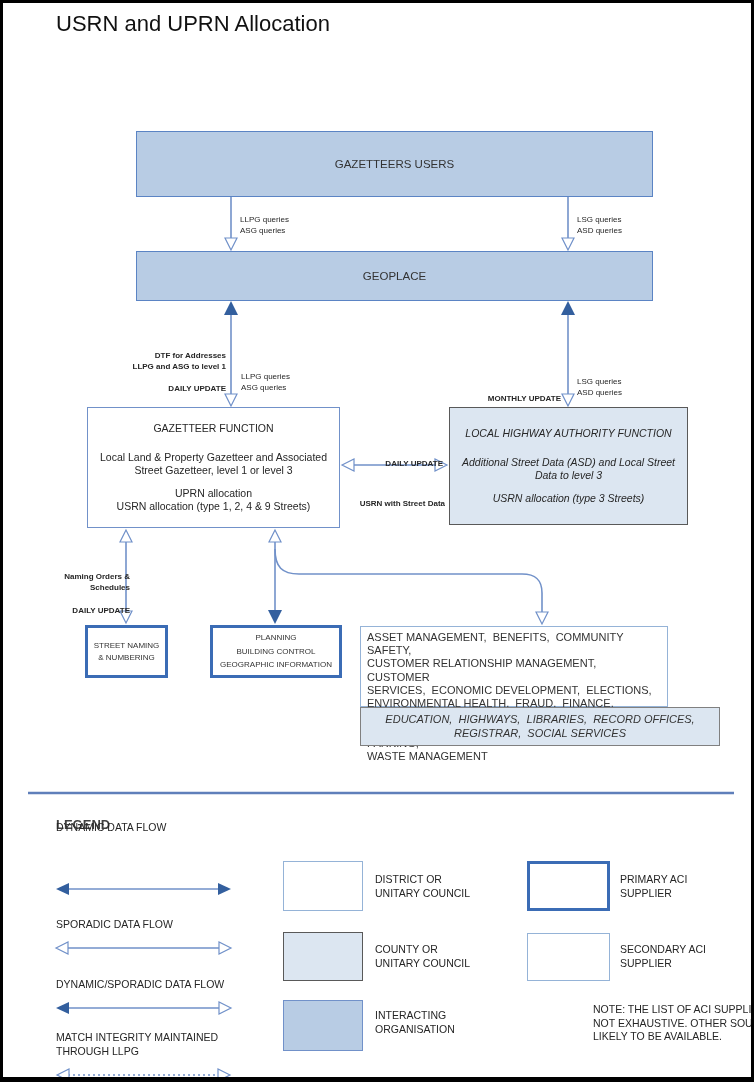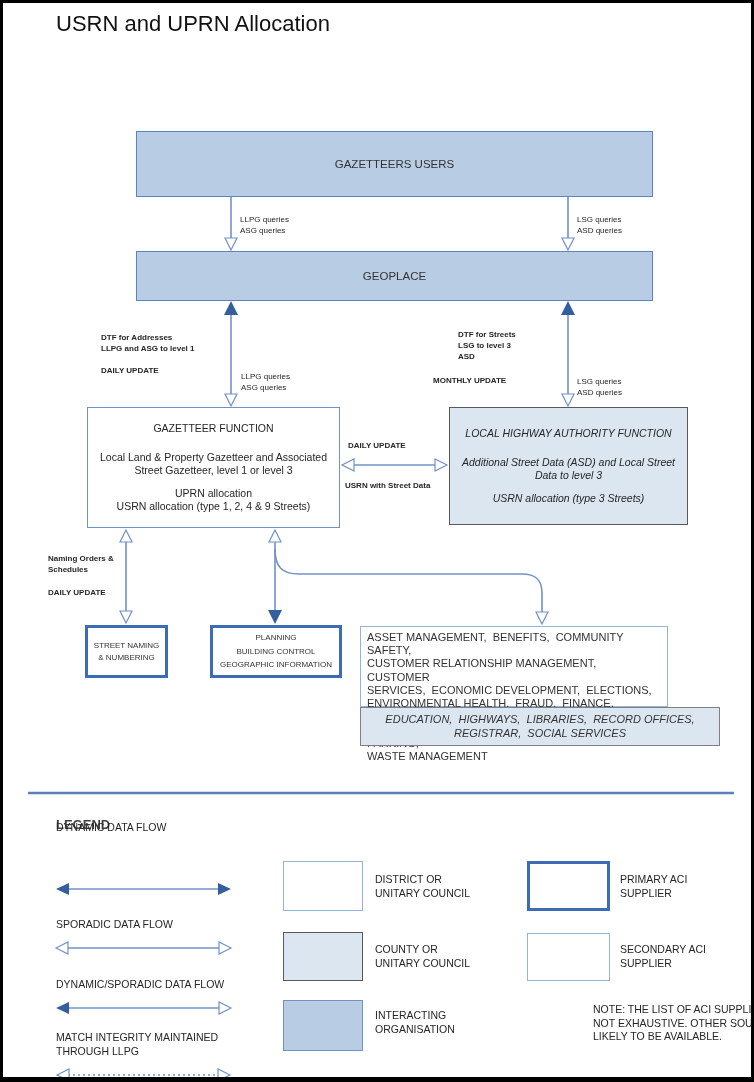--- a/index.html
+++ b/index.html
@@ -21,21 +21,21 @@
   .white-blue{background:#fff;border:1px solid #7191c9;}
   .county{background:#dce6f1;border:1.5px solid #595959;font-style:italic;}
   .thick{background:#fff;border:3px solid #3b6cb5;}
   .fnbox{flex-direction:column;font-size:10.5px;line-height:1.25;padding:6px;}
   .fnbox .fn-title{margin-bottom:16px;}
   .fnbox .fn-para{margin-bottom:10px;}
   .fnbox .fn-para:last-child{margin-bottom:0;}
   .smallbox{font-size:8px;line-height:1.7;color:#333;}
   .lbl{position:absolute;font-size:8px;line-height:1.35;color:#262626;}
   .lbl.b{font-weight:bold;}
-  .lbl.c{text-align:left;}
+  .lbl.c{text-align:right;margin-top:18px;}
   .pre{white-space:pre-line;}
   .services{align-items:flex-start;justify-content:flex-start;text-align:left;
     font-size:11px;line-height:1.2;padding:4px 6px;white-space:pre-wrap;color:#333;}
   .services2{font-size:11px;line-height:1.25;white-space:pre-wrap;color:#333;text-align:center;}
   .leg-head{position:absolute;font-size:13px;font-weight:bold;color:#404040;}
   .leg-lbl{position:absolute;font-size:10.5px;color:#262626;line-height:1.3;}
   .note{position:absolute;font-size:10.5px;color:#262626;line-height:1.3;}
 </style>
 </head>
 <body>
@@ -166,23 +166,20 @@
 ASG queries</div>
   <div class="lbl pre" style="left:574px;top:212px;">LSG queries
 ASD queries</div>
 
   <div class="lbl b c pre" style="left:98px;top:330px;width:125px;">DTF for Addresses
 LLPG and ASG to level 1</div>
   <div class="lbl b c" style="left:98px;top:363px;width:125px;">DAILY UPDATE</div>
   <div class="lbl pre" style="left:238px;top:369px;">LLPG queries
 ASG queries</div>
 
-  <div class="lbl b c pre" style="left:455px;top:327px;width:108px;">DTF for Streets
-LSG to level 3
-ASD</div>
   <div class="lbl b c" style="left:430px;top:373px;width:128px;">MONTHLY UPDATE</div>
   <div class="lbl pre" style="left:574px;top:374px;">LSG queries
 ASD queries</div>
 
   <div class="lbl b c" style="left:345px;top:438px;width:95px;">DAILY UPDATE</div>
   <div class="lbl b c" style="left:342px;top:478px;width:100px;">USRN with Street Data</div>
 
   <div class="lbl b c pre" style="left:45px;top:551px;width:82px;">Naming Orders &amp;
 Schedules</div>
   <div class="lbl b c" style="left:45px;top:585px;width:82px;">DAILY UPDATE</div>

